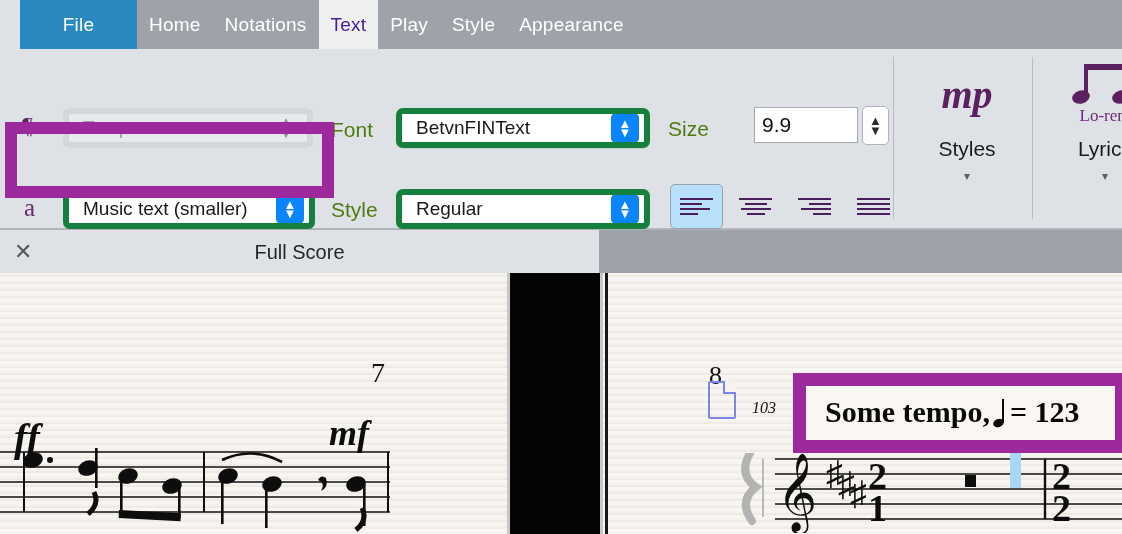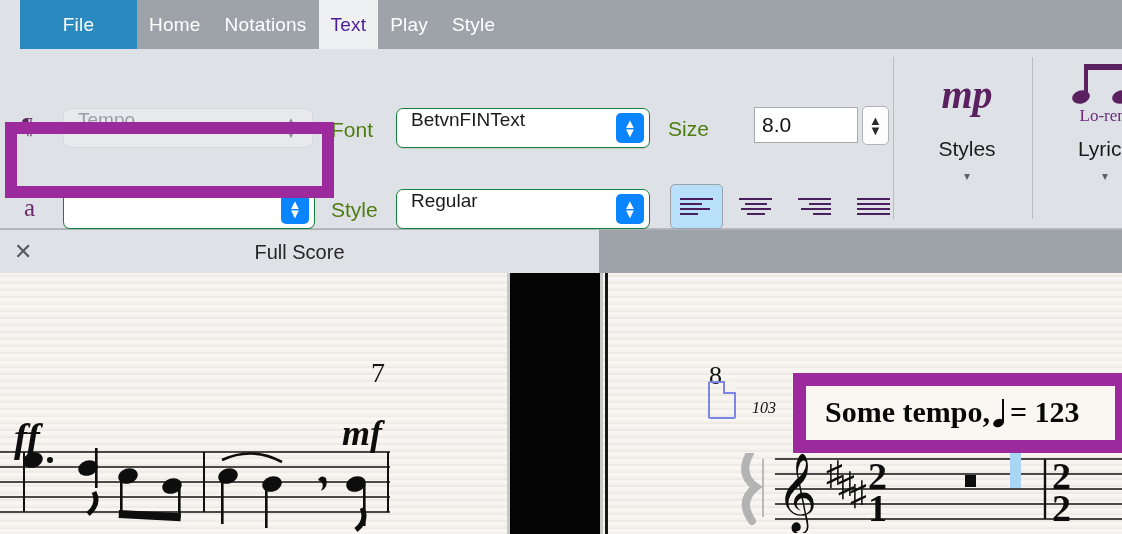--- a/index.html
+++ b/index.html
@@ -50,23 +50,23 @@
     font-size: 25px; color: #6b2a6b;
     font-family: "Liberation Serif", serif;
     line-height: 1;
   }
 
   
   .combo {
     position: absolute;
     background: #ffffff;
     border-radius: 7px;
-    border: 1px solid #15803d;
+    border: 6px solid #15803d;
     box-shadow: 0 1px 1px rgba(0,0,0,.10);
-    display: flex; 
+    display: flex; align-items: center;
     font-size: 19px; color: #1a1a1a;
     padding-left: 14px;
     overflow: hidden;
     white-space: nowrap;
   }
   .combo.disabled {
     background: #e7e9ec; border-color: #d3d6da; color: #9a9ea3;
     box-shadow: none;
   }
   .stepper-blue {
@@ -219,21 +219,21 @@
   #measnum-7 { left: 371px; top: 357px; font-size: 28px; }
   #measnum-103 { left: 752px; top: 399px; font-size: 16px; font-style: italic; }
 
   .dyn {
     position: absolute;
     font-family: "Liberation Serif", serif;
     font-style: italic; font-weight: bold;
     color: #0d0d0d;
   }
   #dyn-ff { left: 14px; top: 414px; font-size: 40px; }
-  #dyn-mf { left: 342px; top: 412px; font-size: 36px; }
+  #dyn-mf { left: 329px; top: 412px; font-size: 36px; }
 
   .pageicon {
     position: absolute; left: 708px; top: 381px;
     width: 28px; height: 38px;
     border: 2px solid #7b86e8;
     border-radius: 2px;
     background: transparent;
   }
   .pageicon:after{
     content:""; position:absolute; right:-2px; top:-2px;
@@ -304,38 +304,42 @@
       </div>
     <div class="tab active">
         <span>Text</span>
       </div>
     <div class="tab">
         <span>Play</span>
       </div>
     <div class="tab">
         <span>Style</span>
       </div>
+    <div class="tab">
+        <span>Appearance</span>
+      </div>
   </div>
 
   <div class="ribbon">
 
     <div class="grp-format">
 
       <span class="pilcrow">¶</span>
       <span class="glyph-a">a</span>
 
       <div class="combo disabled" id="para-combo">
         <span>Tempo</span>
         <span class="stepper-gray">
             <span>▲</span>
             <span>▼</span>
           </span>
       </div>
 
       <div class="combo" id="style-combo">
+        <span>Music text (smaller)</span>
         <span class="stepper-blue">
             <span>▲</span>
             <span>▼</span>
           </span>
       </div>
 
       <span class="lbl" id="lbl-font">Font</span>
       <div class="combo" id="font-combo">
         <span>BetvnFINText</span>
         <span class="stepper-blue">
@@ -348,21 +352,21 @@
       <div class="combo" id="fontstyle-combo">
         <span>Regular</span>
         <span class="stepper-blue">
             <span>▲</span>
             <span>▼</span>
           </span>
       </div>
 
       <span class="lbl" id="lbl-size">Size</span>
       <div class="sizefield">
-        <span>8.0</span>
+        <span>9.9</span>
       </div>
       <div class="size-stepper">
           <span>▲</span>
           <span>▼</span>
         </div>
 
       <div class="align-row">
         <div class="align-btn sel">
           <span class="align-lines">
             <i style="width:33px"></i>

